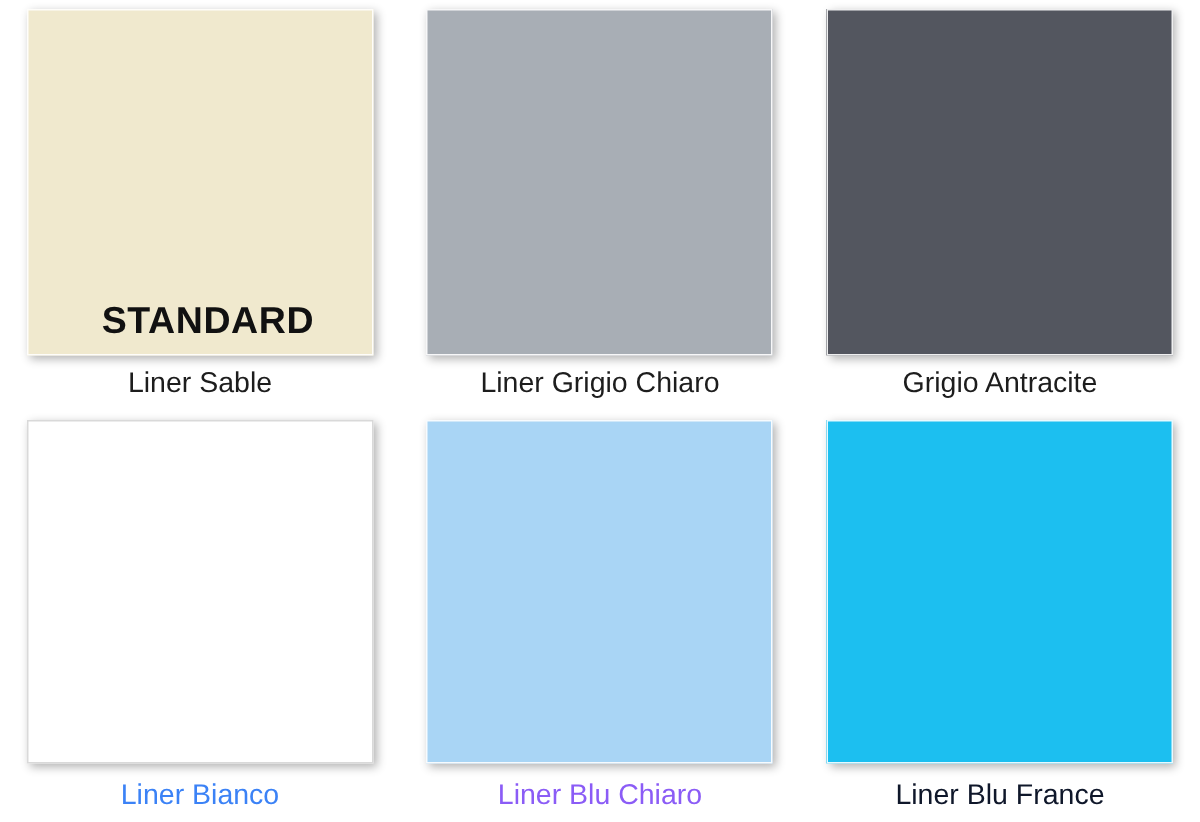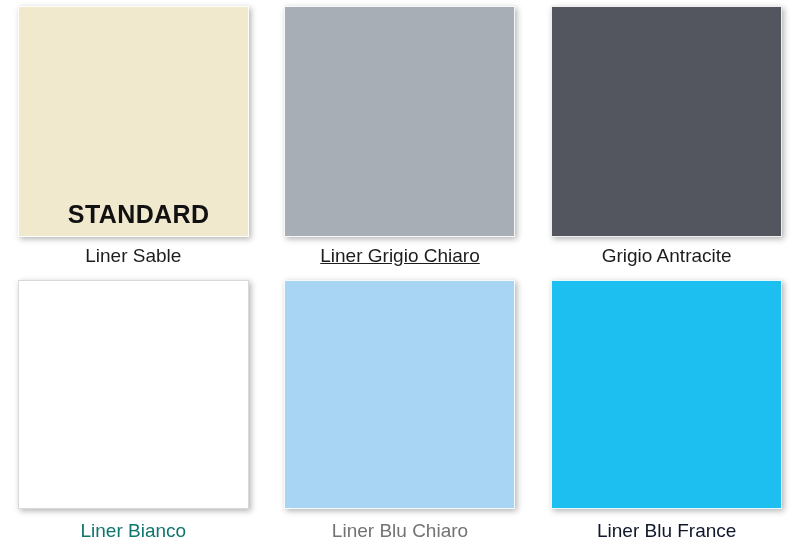--- a/index.html
+++ b/index.html
@@ -98,42 +98,42 @@
         <div class="swatch-chip" style="background-color: rgb(240, 233, 206);"></div>
         <div class="swatch-overlay-label" style="color: rgb(17, 17, 17);">STANDARD</div>
       </div>
       <div class="swatch-caption" style="color: rgb(29, 29, 29);">Liner Sable</div>
     </div>
 
     <div class="swatch-cell row-1">
       <div class="swatch-chip-wrap">
         <div class="swatch-chip" style="background-color: rgb(168, 174, 181);"></div>
       </div>
-      <div class="swatch-caption" style="color: rgb(29, 29, 29); text-decoration: underline;">Liner Grigio Chiaro</div>
+      <div class="swatch-caption" style="color: rgb(29, 29, 29);">Liner Grigio Chiaro</div>
     </div>
 
     <div class="swatch-cell row-1">
       <div class="swatch-chip-wrap">
         <div class="swatch-chip" style="background-color: rgb(83, 86, 95);"></div>
       </div>
       <div class="swatch-caption" style="color: rgb(29, 29, 29);">Grigio Antracite</div>
     </div>
 
     <div class="swatch-cell row-2">
       <div class="swatch-chip-wrap">
         <div class="swatch-chip bordered" style="background-color: rgb(255, 255, 255);"></div>
       </div>
-      <div class="swatch-caption" style="color: #0f766e;">Liner Bianco</div>
+      <div class="swatch-caption" style="color: #3b82f6;">Liner Bianco</div>
     </div>
 
     <div class="swatch-cell row-2">
       <div class="swatch-chip-wrap">
         <div class="swatch-chip" style="background-color: rgb(169, 213, 245);"></div>
       </div>
-      <div class="swatch-caption" style="color: #737373;">Liner Blu Chiaro</div>
+      <div class="swatch-caption" style="color: #8b5cf6;">Liner Blu Chiaro</div>
     </div>
 
     <div class="swatch-cell row-2">
       <div class="swatch-chip-wrap">
         <div class="swatch-chip" style="background-color: rgb(28, 191, 240);"></div>
       </div>
       <div class="swatch-caption" style="color: #0f172a;">Liner Blu France</div>
     </div>
 
   </div>

